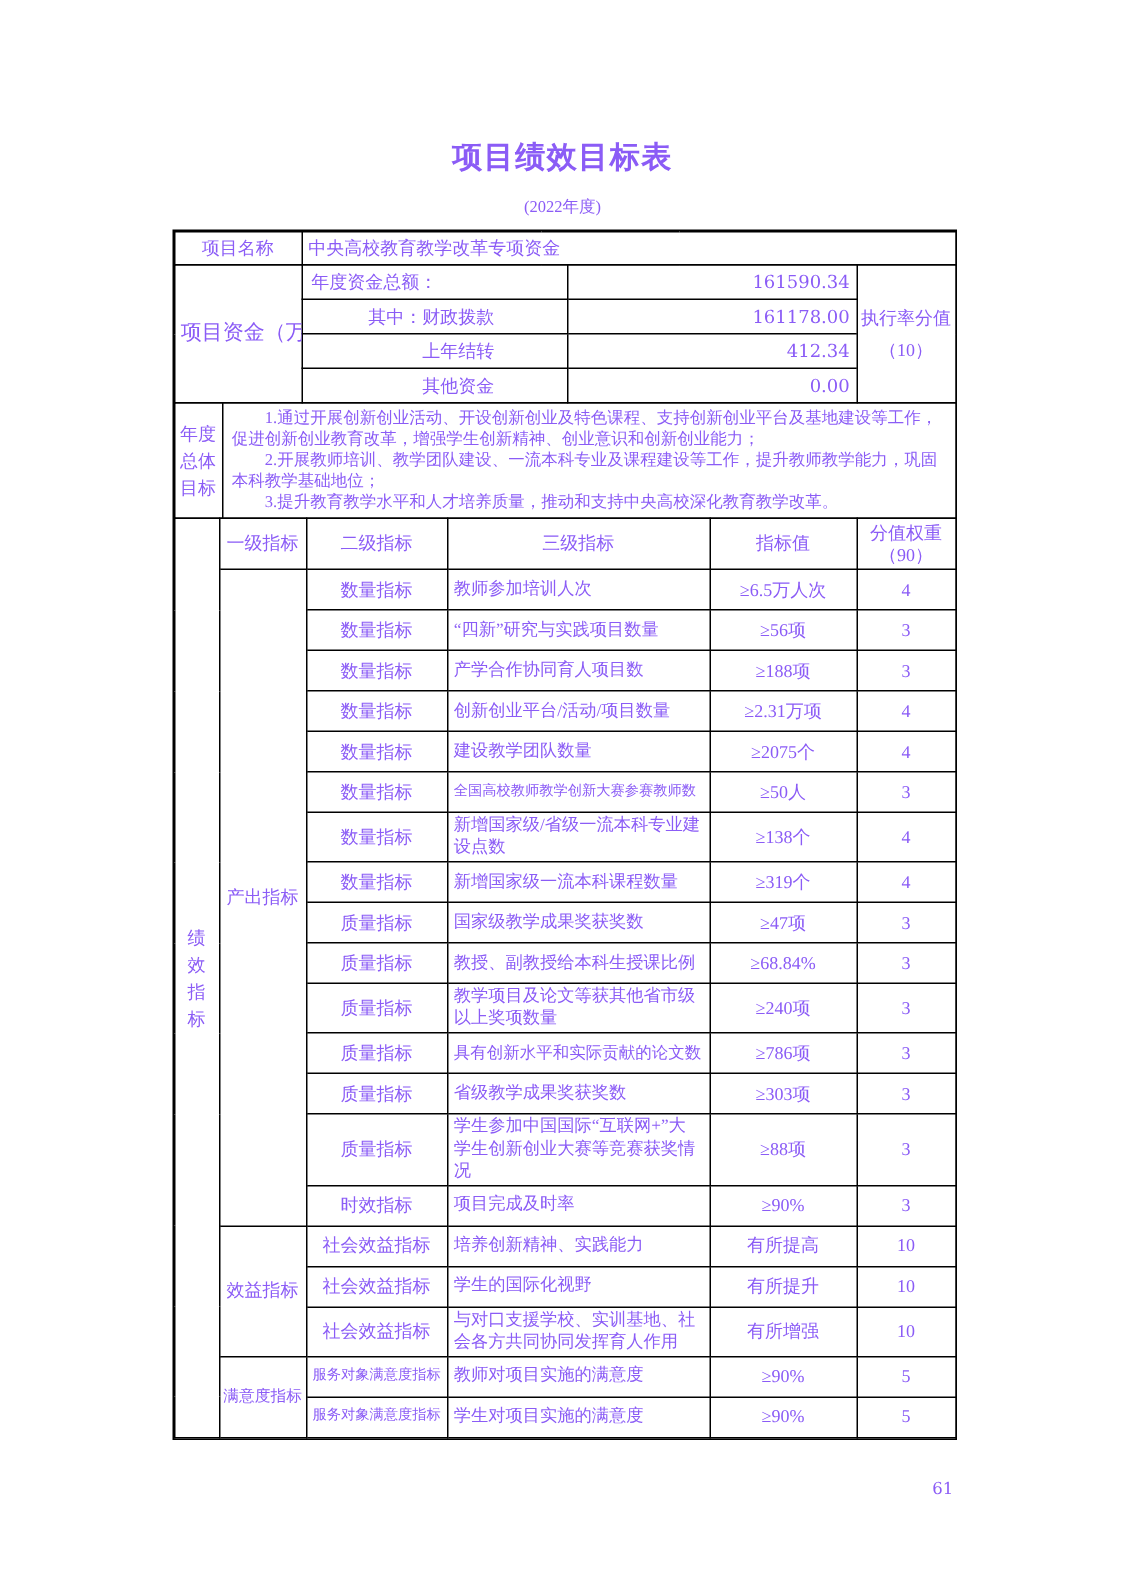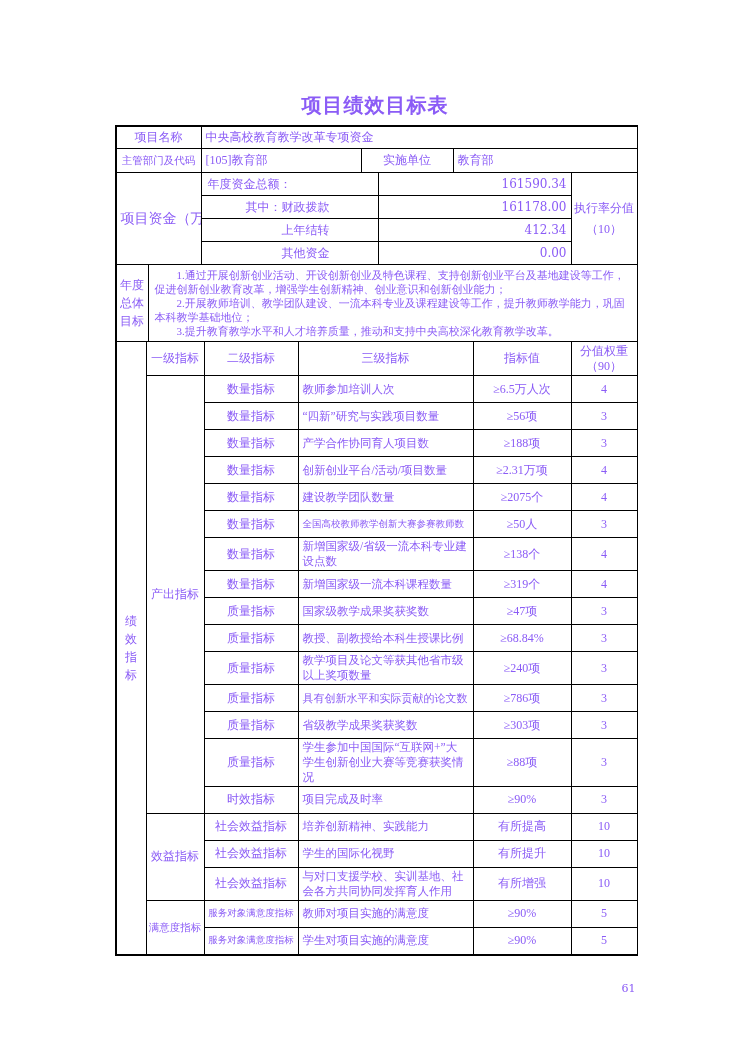--- a/index.html
+++ b/index.html
@@ -35,40 +35,35 @@
   .lv3 { text-align:left; font-size:11.5px; line-height:1.3; }
   .pageno { text-align:right; font-size:11px; margin-top:26px; font-family:"DejaVu Serif","Liberation Serif",serif; }
 </style>
 </head>
 <body>
 
 <div class="page">
   <div class="doc">
 
     <div class="title">项目绩效目标表</div>
+    <div class="subtitle">(2022年度)</div>
 
     <div class="tables">
 
       <table class="t1">
         <colgroup>
             <col style="width:85px">
             <col style="width:160px">
             <col style="width:92px">
             <col style="width:184px">
           </colgroup>
         <tbody>
           <tr>
             <td class="c">项目名称</td>
             <td class="l" colspan="3">中央高校教育教学改革专项资金</td>
-          </tr>
-          <tr>
-            <td class="c fit" style="font-size: 10.5px;">主管部门及代码</td>
-            <td class="l">[105]教育部</td>
-            <td class="c">实施单位</td>
-            <td class="l">教育部</td>
           </tr>
         </tbody>
       </table>
 
       <table class="t2">
         <colgroup>
             <col style="width:85px">
             <col style="width:177px">
             <col style="width:193px">
             <col style="width:66px">

